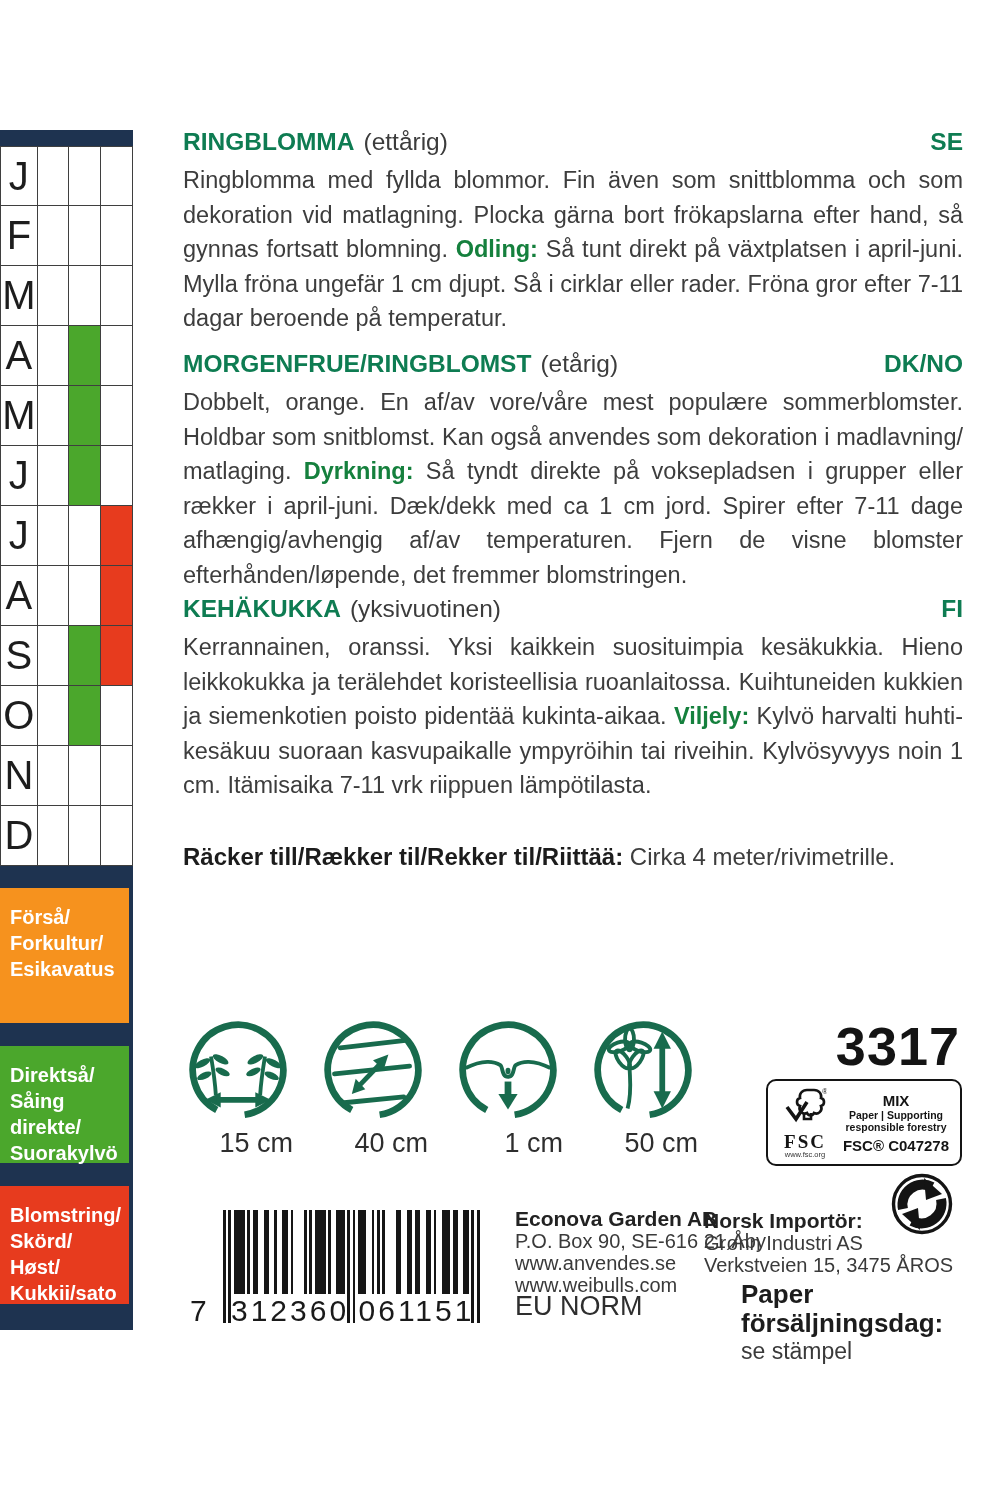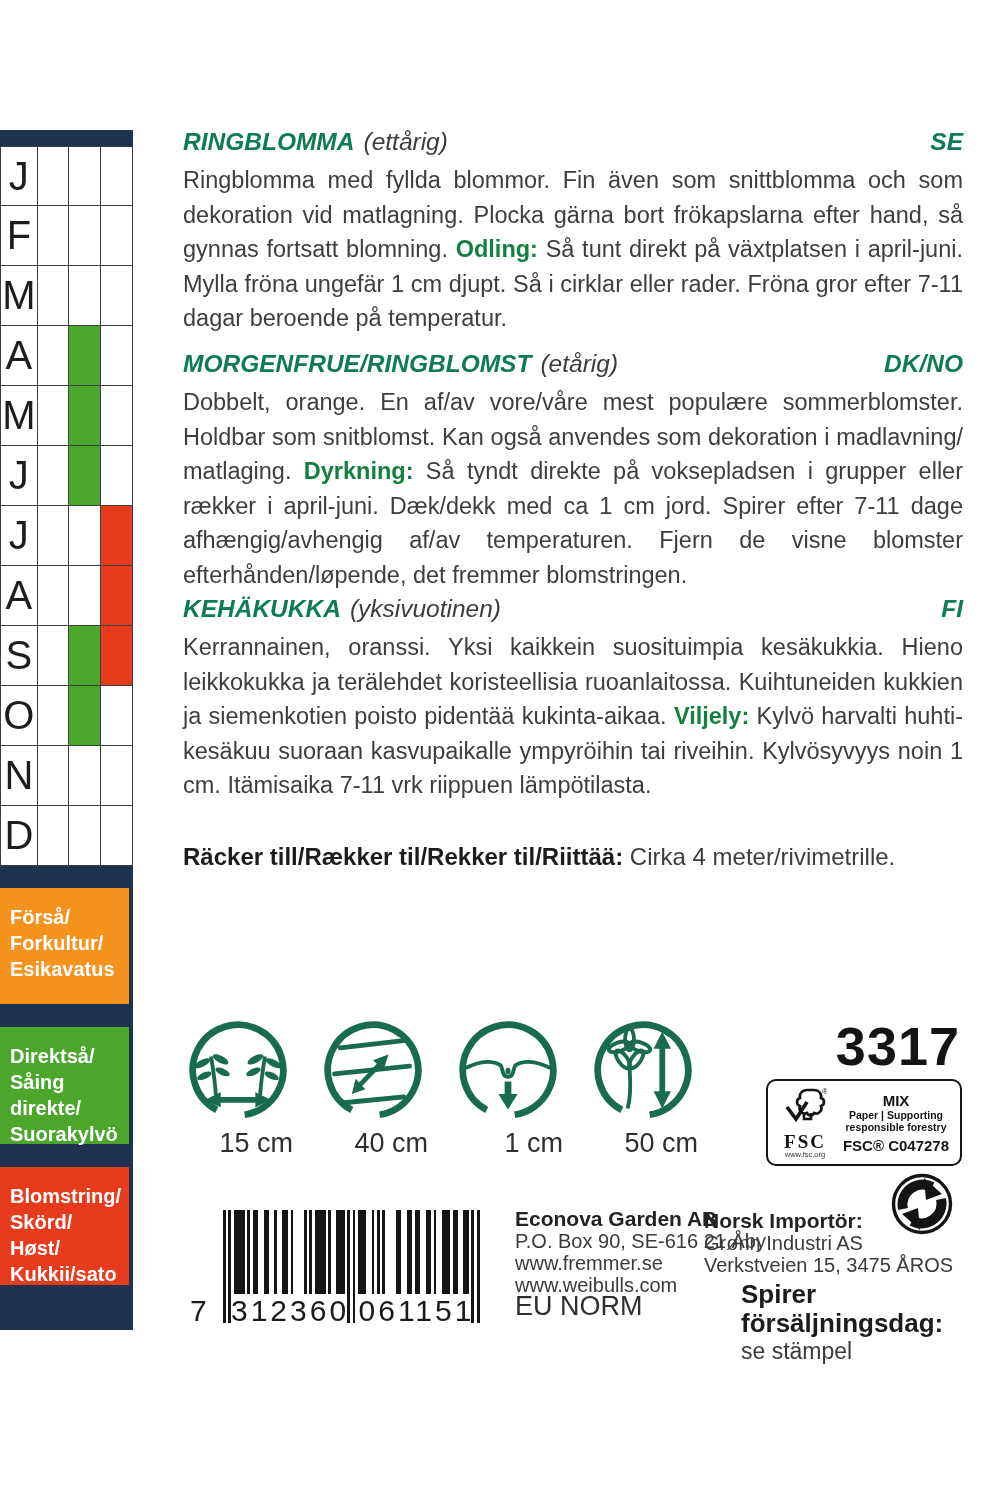--- a/index.html
+++ b/index.html
@@ -18,21 +18,21 @@
   .cal-letter{width:37px;display:flex;align-items:center;justify-content:center;
     font-size:40px;color:#1d1d1d;background:#fff;}
   .cal-box{width:32px;background:#fff;}
   .cal-box:last-child{width:31px;}
   .legend{background:#1E3350;height:464px;box-sizing:border-box;padding:22px 0 0 0;}
   .legend-block{width:129px;box-sizing:border-box;margin:0 4px 23px 0;
     padding:16px 4px 0 10px;color:#fff;font-weight:bold;font-size:20px;line-height:26px;}
   
   .sec{position:absolute;left:183px;width:780px;}
   .sec-head{display:flex;justify-content:space-between;align-items:baseline;
-    font-size:24.5px;line-height:28px;font-style:italic;}
+    font-size:24.5px;line-height:28px;}
   .sec-title{font-weight:bold;color:#0E7C52;}
   .sec-qual{font-weight:normal;color:#3c3c3c;margin-left:9px;}
   .sec-lang{font-weight:bold;color:#0E7C52;}
   .sec-body{margin-top:7px;text-align:justify;font-size:23.5px;line-height:34.5px;color:#3d3d3d;}
   .sec-body .bold{font-weight:bold;color:#15803d;}
   .usage{position:absolute;left:183px;top:843px;width:780px;font-size:24px;color:#3d3d3d;}
   .usage .bold{font-weight:bold;color:#1c1c1c;}
   
   .icons{position:absolute;left:183px;top:1018px;display:flex;}
   .icon-item{width:110px;margin-right:25px;text-align:right;}
@@ -142,21 +142,21 @@
         <div class="cal-cell cal-box"></div>
       </div>
       <div class="cal-row">
         <div class="cal-cell cal-letter">D</div>
         <div class="cal-cell cal-box"></div>
         <div class="cal-cell cal-box"></div>
         <div class="cal-cell cal-box"></div>
       </div>
     </div>
   <div class="legend" id="legend">
-      <div class="legend-block" style="background: rgb(246, 146, 30); height: 116px;">Förså/<br>Forkultur/<br>Esikavatus</div>
+      <div class="legend-block" style="background: rgb(246, 146, 30); height: 135px;">Förså/<br>Forkultur/<br>Esikavatus</div>
       <div class="legend-block" style="background: rgb(75, 167, 44); height: 117px;">Direktså/<br>Såing<br>direkte/<br>Suorakylvö</div>
       <div class="legend-block" style="background: rgb(231, 59, 30); height: 118px;">Blomstring/<br>Skörd/<br>Høst/<br>Kukkii/sato</div>
     </div>
 </div>
 
 <div class="sec" style="top:128px">
   <div class="sec-head">
     <div><span class="sec-title">RINGBLOMMA</span><span class="sec-qual">(ettårig)</span></div>
     <span class="sec-lang">SE</span>
   </div>
@@ -347,33 +347,33 @@
       <div class="bc-bar" style="left: 248.4px; width: 2.9px; height: 113px;"></div>
       <div class="bc-bar" style="left: 253.8px; width: 2.9px; height: 113px;"></div>
     </div>
   <span class="bc-group bc-left">312360</span>
   <span class="bc-group bc-right">061151</span>
 </div>
 
 <div class="dist">
   <div class="name">Econova Garden AB</div>
   <div>P.O. Box 90, SE-616 21 Åby</div>
-  <div>www.fremmer.se</div>
+  <div>www.anvendes.se</div>
   <div>www.weibulls.com</div>
 </div>
 <div class="eunorm">EU NORM</div>
 
 <div class="imp">
   <div class="name">Norsk Importör:</div>
   <div>Grønn Industri AS</div>
   <div>Verkstveien 15, 3475 ÅROS</div>
 </div>
 
 <div class="lastsale">
-  <div class="lbl">Spirer försäljningsdag:</div>
+  <div class="lbl">Paper försäljningsdag:</div>
   <div class="val">se stämpel</div>
 </div>
 
 <span class="greendot">
   <svg width="64" height="64" viewBox="0 0 64 64">
     <circle cx="32" cy="32" r="28.5" stroke="#141414" stroke-width="3.4" fill="none"></circle>
     <path d="M13,37 A20,20 0 0 1 42,15" stroke="#141414" stroke-width="10" fill="none"></path>
     <polygon points="52,22 34,6 36,28" fill="#141414"></polygon>
     <path d="M51,27 A20,20 0 0 1 22,49" stroke="#141414" stroke-width="10" fill="none"></path>
     <polygon points="12,42 30,58 28,36" fill="#141414"></polygon>

